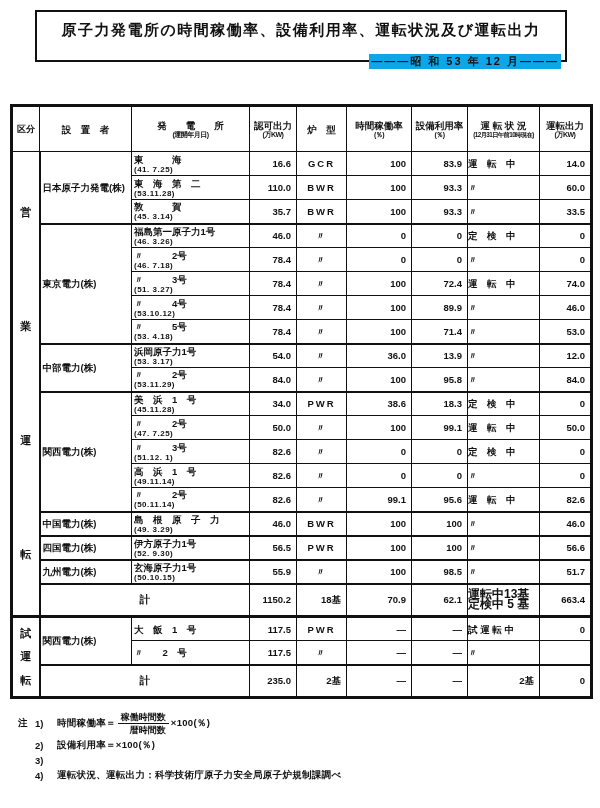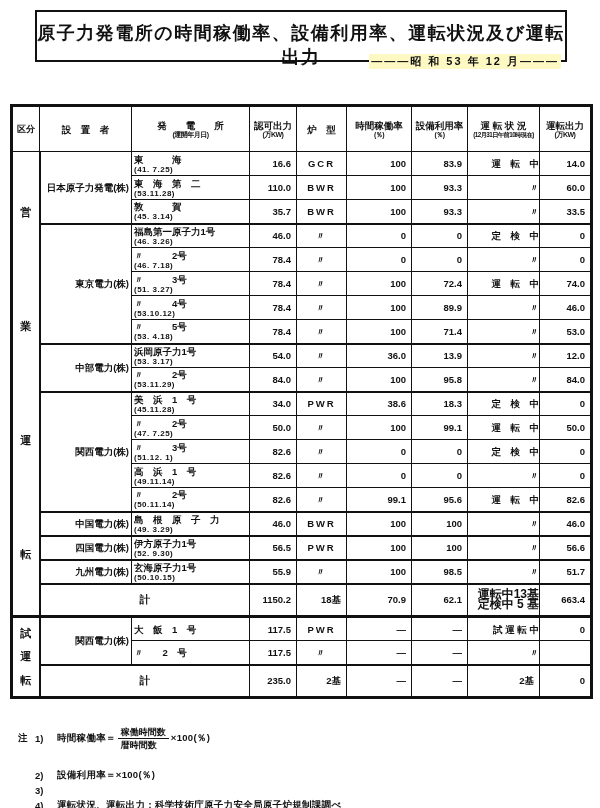--- a/index.html
+++ b/index.html
@@ -3,58 +3,58 @@
 <meta charset="utf-8">
 <style>
   * { margin:0; padding:0; box-sizing:border-box; }
   html,body { width:600px; height:808px; background:#ffffff; color:#111;
     font-family:"Liberation Sans","DejaVu Sans",sans-serif; font-weight:bold; }
   body { position:relative; overflow:hidden; }
 
   
   .titlebox { position:relative; margin:10px 30px 0 35px; width:532px; height:52px;
     border:2.5px solid #111; }
-  .title { text-align:center; padding-top:9px; font-size:18px; letter-spacing:1.5px; }
-  .dateline { position:absolute; right:4px; bottom:-9px; background:#fef9c3; padding:0 2px;
+  .title { text-align:center; padding-top:9px; font-size:15px; letter-spacing:1.5px; }
+  .dateline { position:absolute; right:4px; bottom:-9px; background:#0ea5e9; padding:0 2px;
     font-size:11px; letter-spacing:2px; }
 
   
   table { border-collapse:collapse; table-layout:fixed; width:580px; margin:42px 10px 12px 10px;
     border:3px solid #111; }
   th,td { border:1.5px solid #111; overflow:hidden; vertical-align:middle;
     font-size:9.5px; line-height:11px; }
   thead tr { height:46px; }
   tbody tr { height:24px; }
   tr.total { height:33px; }
   th { text-align:center; padding:1px; }
   .th-sub { display:block; font-size:7px; line-height:8px; letter-spacing:-0.5px; }
   .th-sub2 { display:block; font-size:6.3px; line-height:7px; letter-spacing:-0.6px; }
-  td.owner { text-align:right; padding:1px 2px; font-size:9.5px; }
+  td.owner { text-align:left; padding:1px 2px; font-size:9.5px; }
   td.plant { text-align:left; padding:1px 2px; }
   .pname { font-size:9.5px; line-height:11px; white-space:nowrap; }
   .pdate { font-size:8px; line-height:9px; letter-spacing:0.5px; }
   td.num { text-align:right; padding-right:5px; font-size:9.5px; }
   td.rtype { text-align:center; letter-spacing:2px; font-size:9.5px; }
-  td.status { text-align:right; font-size:9.5px; }
+  td.status { text-align:left; font-size:9.5px; }
   .st2 { display:block; font-size:12px; line-height:9.5px; }
   td.kubun { border-right:2px solid #111; }
   .vtext { display:flex; flex-direction:column; justify-content:space-around;
     align-items:center; font-size:11px; }
   .vlong { height:455px; }
   .vshort { height:70px; }
   tr.g td { border-top:2px solid #111; }
   tr.trialstart td { border-top:3px solid #111; }
   td.totlabel { text-align:center; font-size:10.5px; }
 
   
   .notes { margin:10px 0 0 18px; font-size:9.5px; }
   .note { display:flex; align-items:center; margin-bottom:3px; }
   .nlab { width:17px; }
   .nnum { width:22px; }
-  .frac { display:inline-block; text-align:left; vertical-align:middle; margin:15px 2px; }
+  .frac { display:inline-block; text-align:right; vertical-align:middle; margin:0 2px; }
   .fnum { display:block; border-bottom:1.5px solid #111; padding:0 3px; font-size:9px; line-height:12px; }
   .fden { display:block; padding:0 3px; font-size:9px; line-height:12px; }
   .note-text { letter-spacing:0.3px; }
 </style>
 </head>
 <body>
 
 <div class="titlebox">
   <div class="title">原子力発電所の時間稼働率、設備利用率、運転状況及び運転出力</div>
   <div class="dateline">———昭 和 53 年 12 月———</div>

